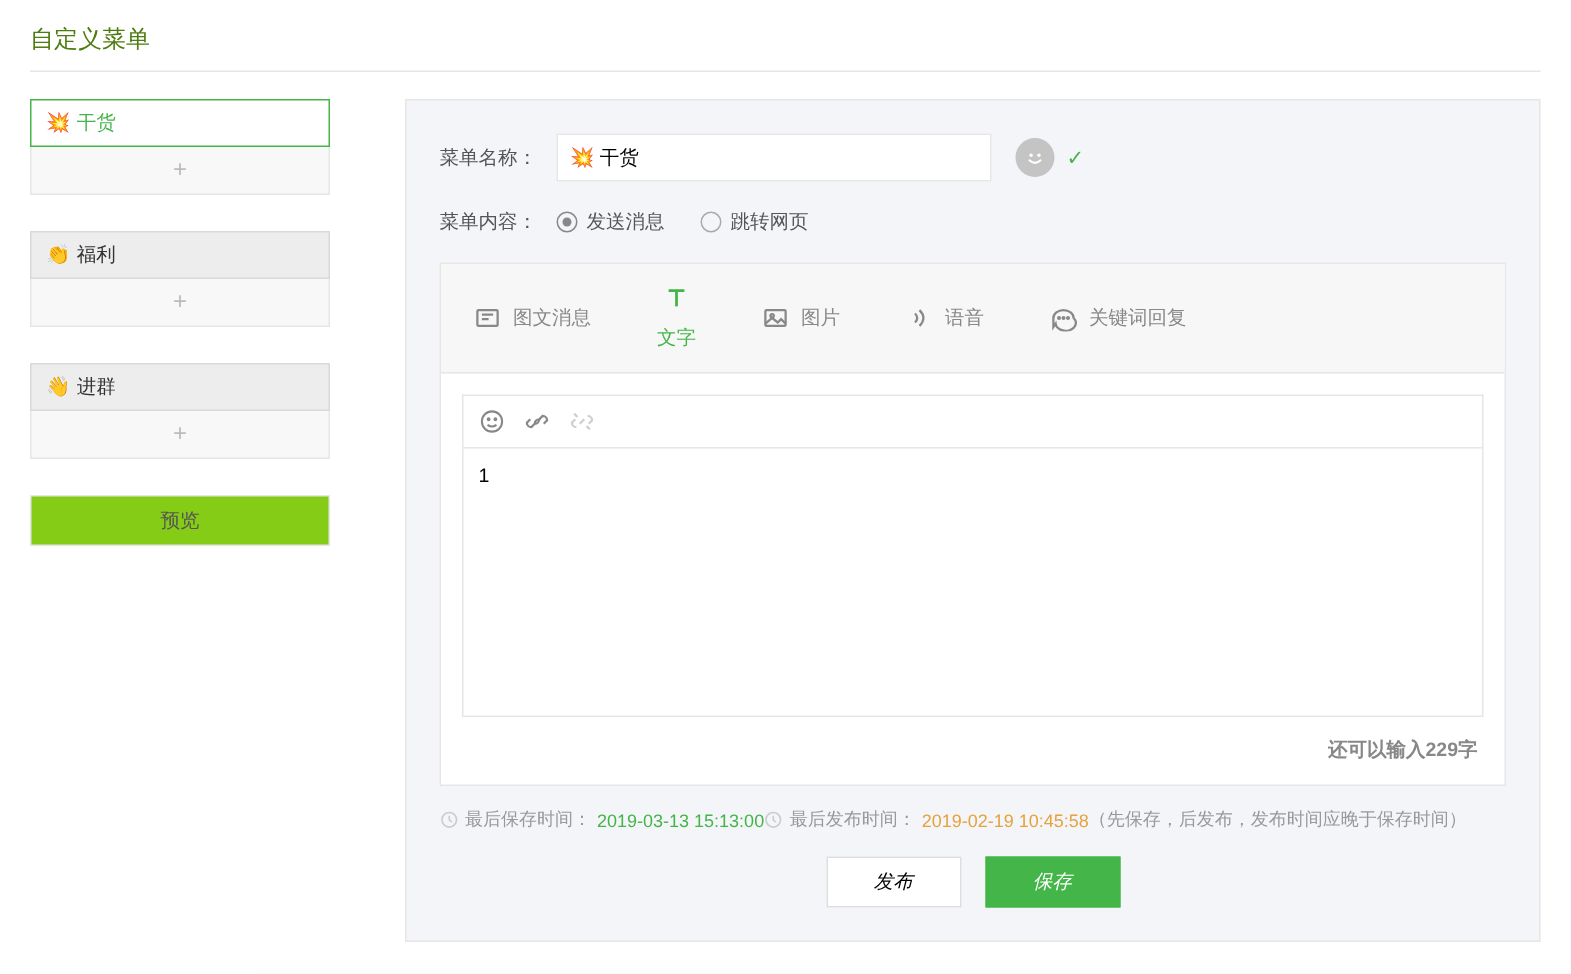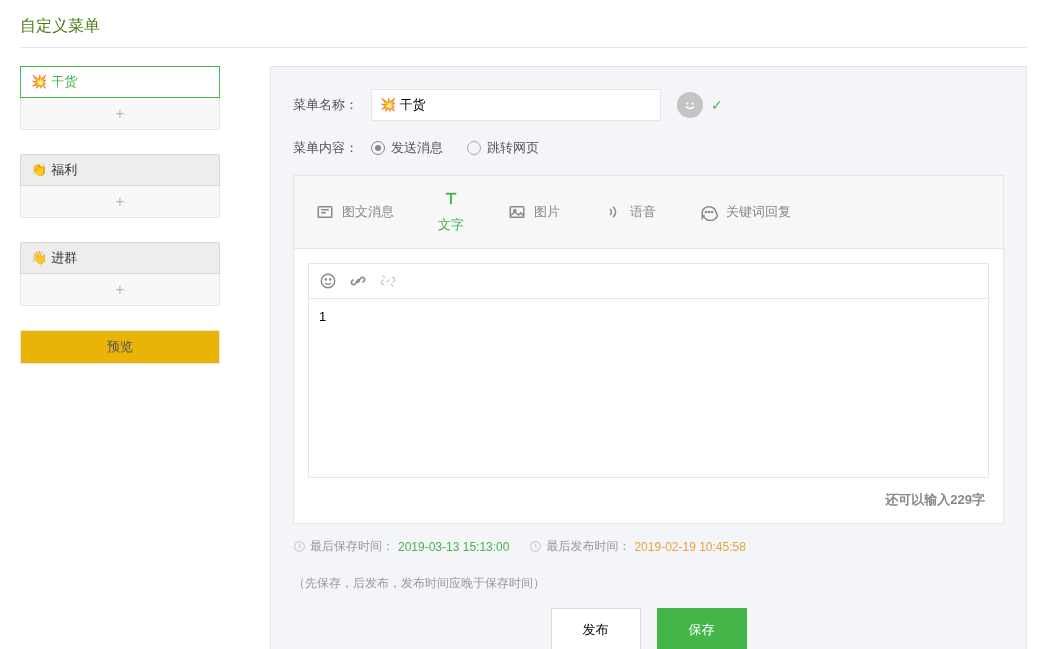--- a/index.html
+++ b/index.html
@@ -6,52 +6,52 @@
     body { font-family: "Microsoft YaHei", Arial, sans-serif; font-size: 13px; color: #333; background: #fff; }
     .page { width: 1047px; padding: 10px 20px; }
     .page-title { font-size: 16px; color: #4d7c0f; padding: 6px 0 10px; border-bottom: 1px solid #e6e6e6; margin-bottom: 18px; }
     .content { display: flex; gap: 50px; }
     .sidebar { width: 200px; flex-shrink: 0; }
     .menu-group { margin-bottom: 24px; }
     .menu-item { height: 32px; line-height: 32px; padding: 0 10px; background: #ededed; border: 1px solid #d9d9d9; cursor: pointer; display: flex; align-items: center; gap: 4px; }
     .menu-item.active { background: #fff; border: 1px solid #44b549; color: #44b549; }
     .menu-emoji { font-size: 13px; }
     .add-btn { height: 32px; line-height: 32px; text-align: center; background: #f8f8f8; border: 1px solid #e6e6e6; border-top: none; color: #bbb; cursor: pointer; font-size: 16px; }
-    .preview-btn { width: 100%; height: 34px; border: 1px solid #e6e6e6; background: #eab308; text-align: center; line-height: 32px; cursor: pointer; color: #555; }
+    .preview-btn { width: 100%; height: 34px; border: 1px solid #e6e6e6; background: #84cc16; text-align: center; line-height: 32px; cursor: pointer; color: #555; }
     .main { flex: 1; background: #f4f5f9; border: 1px solid #e6e6e6; padding: 22px; }
     .form-row { display: flex; align-items: center; margin-bottom: 18px; }
     .form-label { width: 78px; color: #555; }
-    .name-input { width: 290px; height: 32px; border: 1px solid #e6e6e6; background: #fff; padding: 0 8px; font-size: 13px; font-family: Liberation Serif, serif; }
+    .name-input { width: 290px; height: 32px; border: 1px solid #e6e6e6; background: #fff; padding: 0 8px; font-size: 13px; font-family: Liberation Sans, sans-serif; }
     .emoji-btn { width: 26px; height: 26px; border-radius: 50%; background: #c4c4c4; margin-left: 16px; display: flex; align-items: center; justify-content: center; cursor: pointer; }
     .emoji-face { width: 18px; height: 18px; }
     .check-icon { color: #44b549; margin-left: 8px; font-size: 14px; }
     .radio-group { display: flex; gap: 24px; align-items: center; }
     .radio-opt { display: flex; align-items: center; gap: 6px; cursor: pointer; color: #555; }
     .radio-circle { width: 14px; height: 14px; border-radius: 50%; border: 1px solid #aaa; display: flex; align-items: center; justify-content: center; }
     .radio-opt.selected .radio-circle { border-color: #888; }
     .radio-dot { width: 6px; height: 6px; border-radius: 50%; background: #888; display: none; }
     .radio-opt.selected .radio-dot { display: block; }
     .editor-panel { background: #fff; border: 1px solid #e6e6e6; }
     .tabs { display: flex; border-bottom: 1px solid #e6e6e6; background: #f7f7f7; }
     .tab { padding: 14px 22px; display: flex; align-items: center; gap: 8px; color: #888; cursor: pointer; font-size: 13px; }
     .tab.active { color: #44b549; flex-direction: column; }
     .tab-icon { width: 18px; height: 18px; display: flex; align-items: center; justify-content: center; }
     .editor-body { padding: 14px; }
     .editor-toolbar { border: 1px solid #e6e6e6; border-bottom: none; padding: 8px 10px; display: flex; gap: 12px; color: #888; background: #fff; }
     .tool-icon { width: 18px; height: 18px; cursor: pointer; display: flex; align-items: center; justify-content: center; }
     .editor-textarea { width: 100%; height: 180px; border: 1px solid #e6e6e6; padding: 10px; font-size: 13px; font-family: inherit; resize: none; outline: none; }
     .char-count { text-align: right; padding: 10px 4px 0; color: #888; font-size: 13px; font-weight: bold; }
     .footer { margin-top: 14px; }
-    .time-row { display: flex; align-items: center; gap: 20px; color: #999; font-size: 12px; margin-bottom: 16px; flex-wrap: wrap; }
+    .time-row { display: flex; align-items: center; color: #999; font-size: 12px; margin-bottom: 16px; flex-wrap: wrap; }
     .time-item { display: flex; align-items: center; gap: 4px; }
     .time-val.green { color: #44b549; }
     .time-val.orange { color: #e6a23c; }
     .clock-icon { width: 13px; height: 13px; }
     .btn-row { display: flex; justify-content: center; gap: 16px; }
-    .btn { width: 90px; height: 44px; border: 1px solid #ddd; background: #fff; cursor: pointer; font-size: 13px; font-family: inherit; display: flex; align-items: center; justify-content: center; }
+    .btn { width: 90px; height: 34px; border: 1px solid #ddd; background: #fff; cursor: pointer; font-size: 13px; font-family: inherit; display: flex; align-items: center; justify-content: center; font-style: italic; }
     .btn.primary { background: #44b549; border-color: #44b549; color: #fff; }
     .hint { color: #999; }
   </style>
 </head>
 <body>
 
 <div class="page">
   <div class="page-title">自定义菜单</div>
   <div class="content">
     <div class="sidebar">

